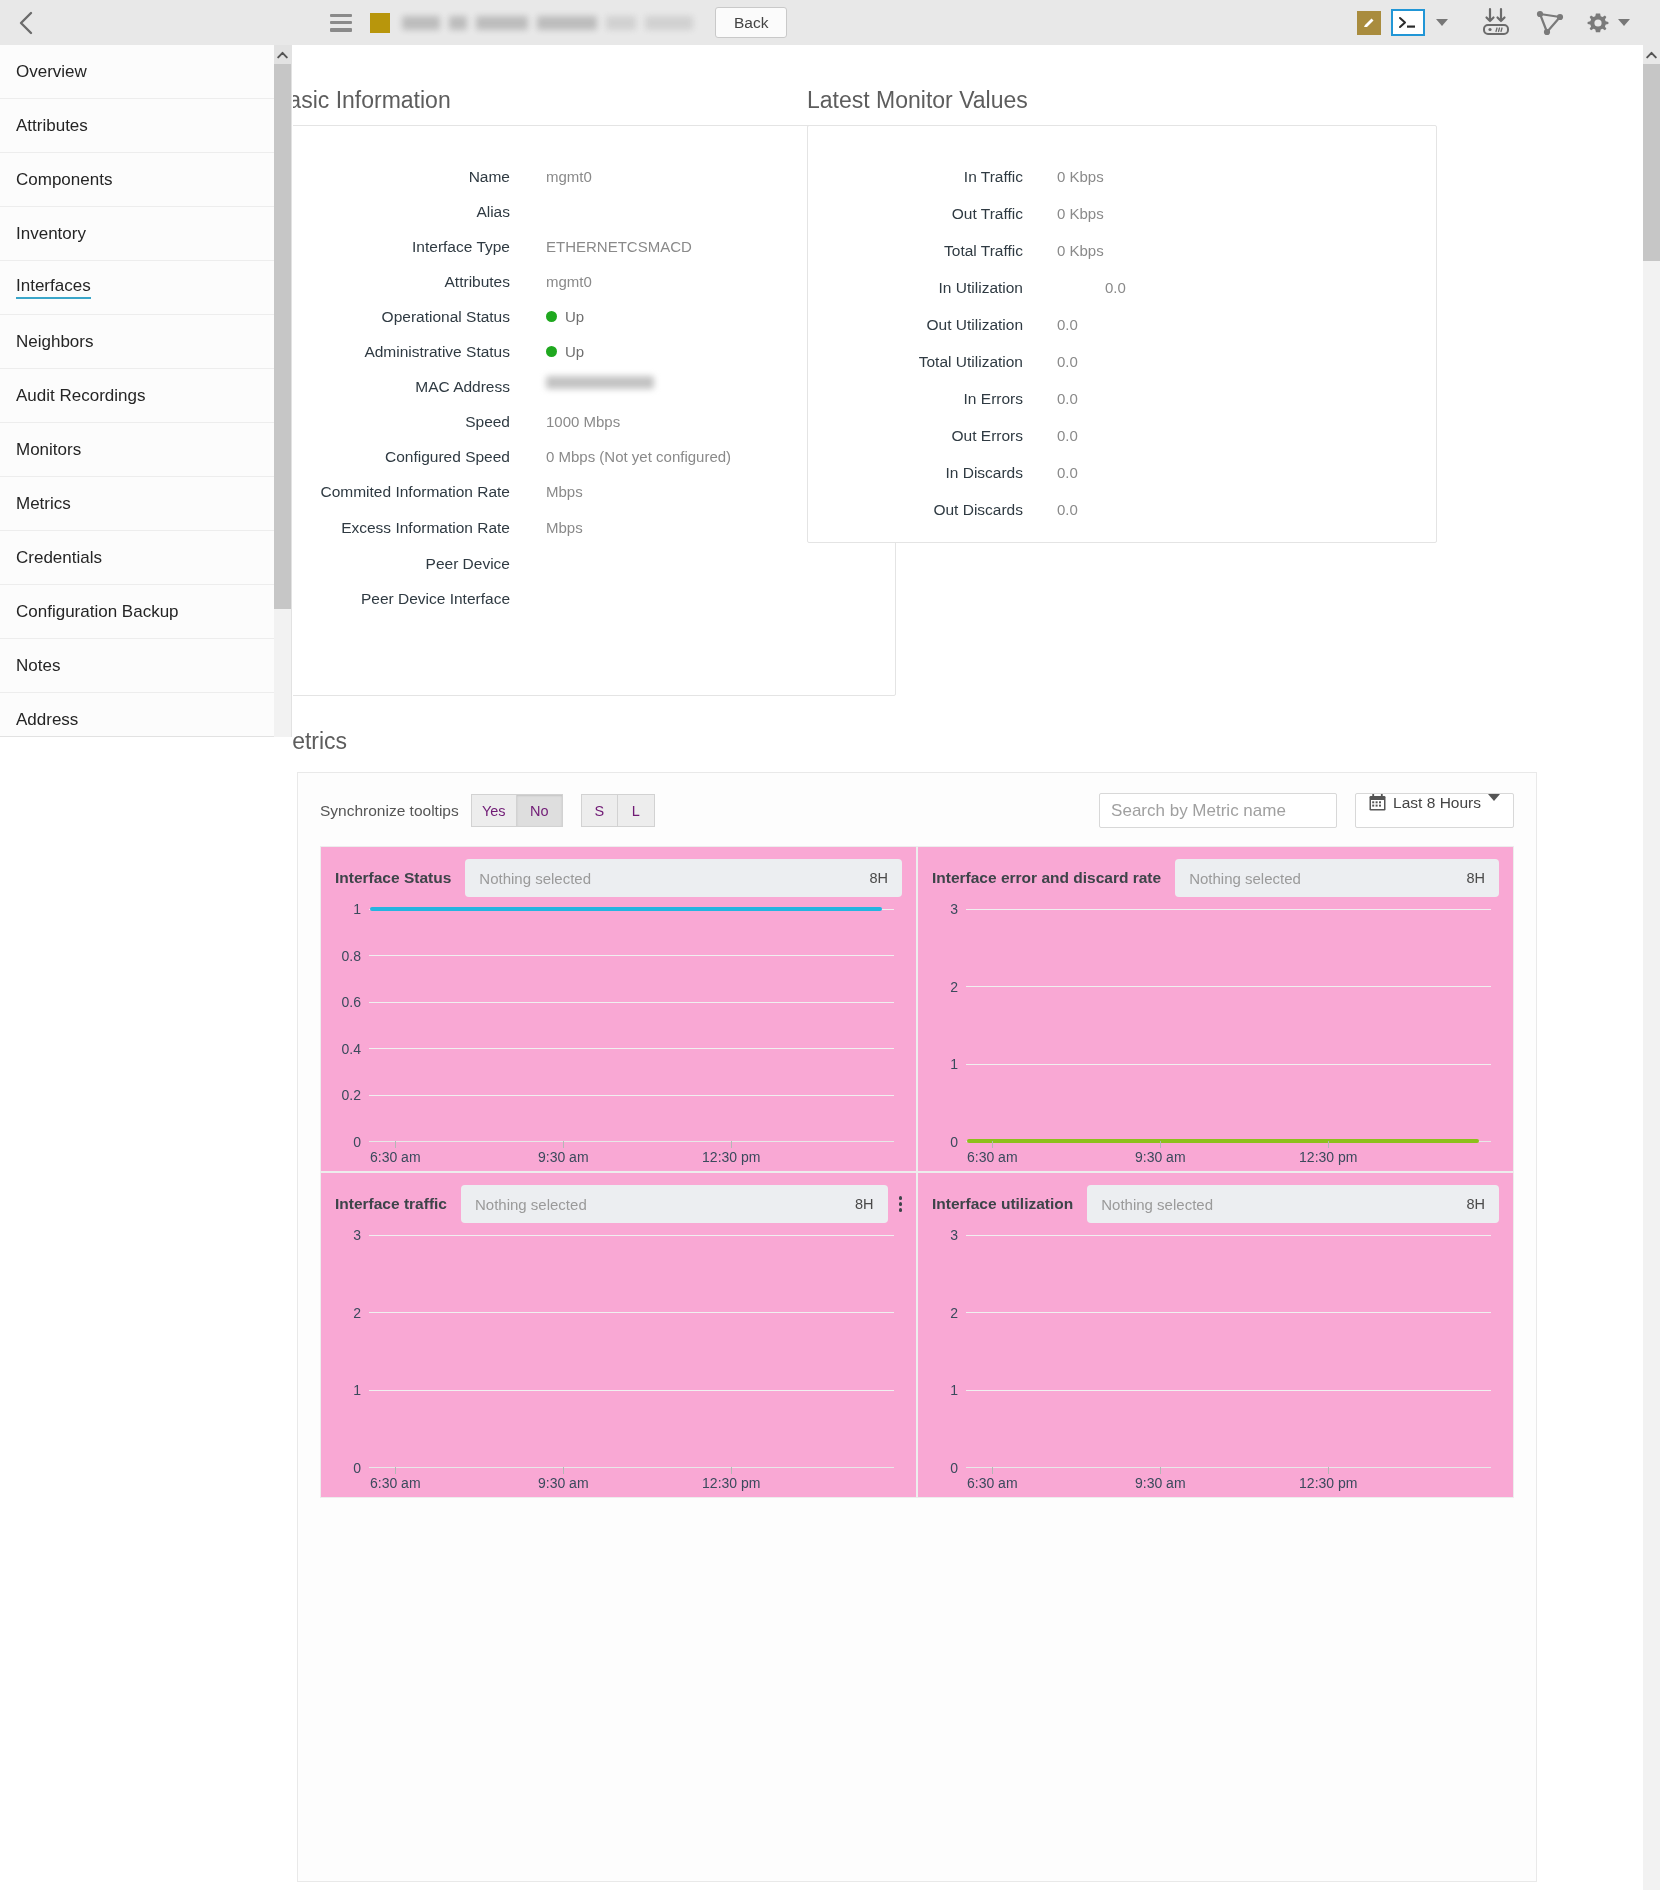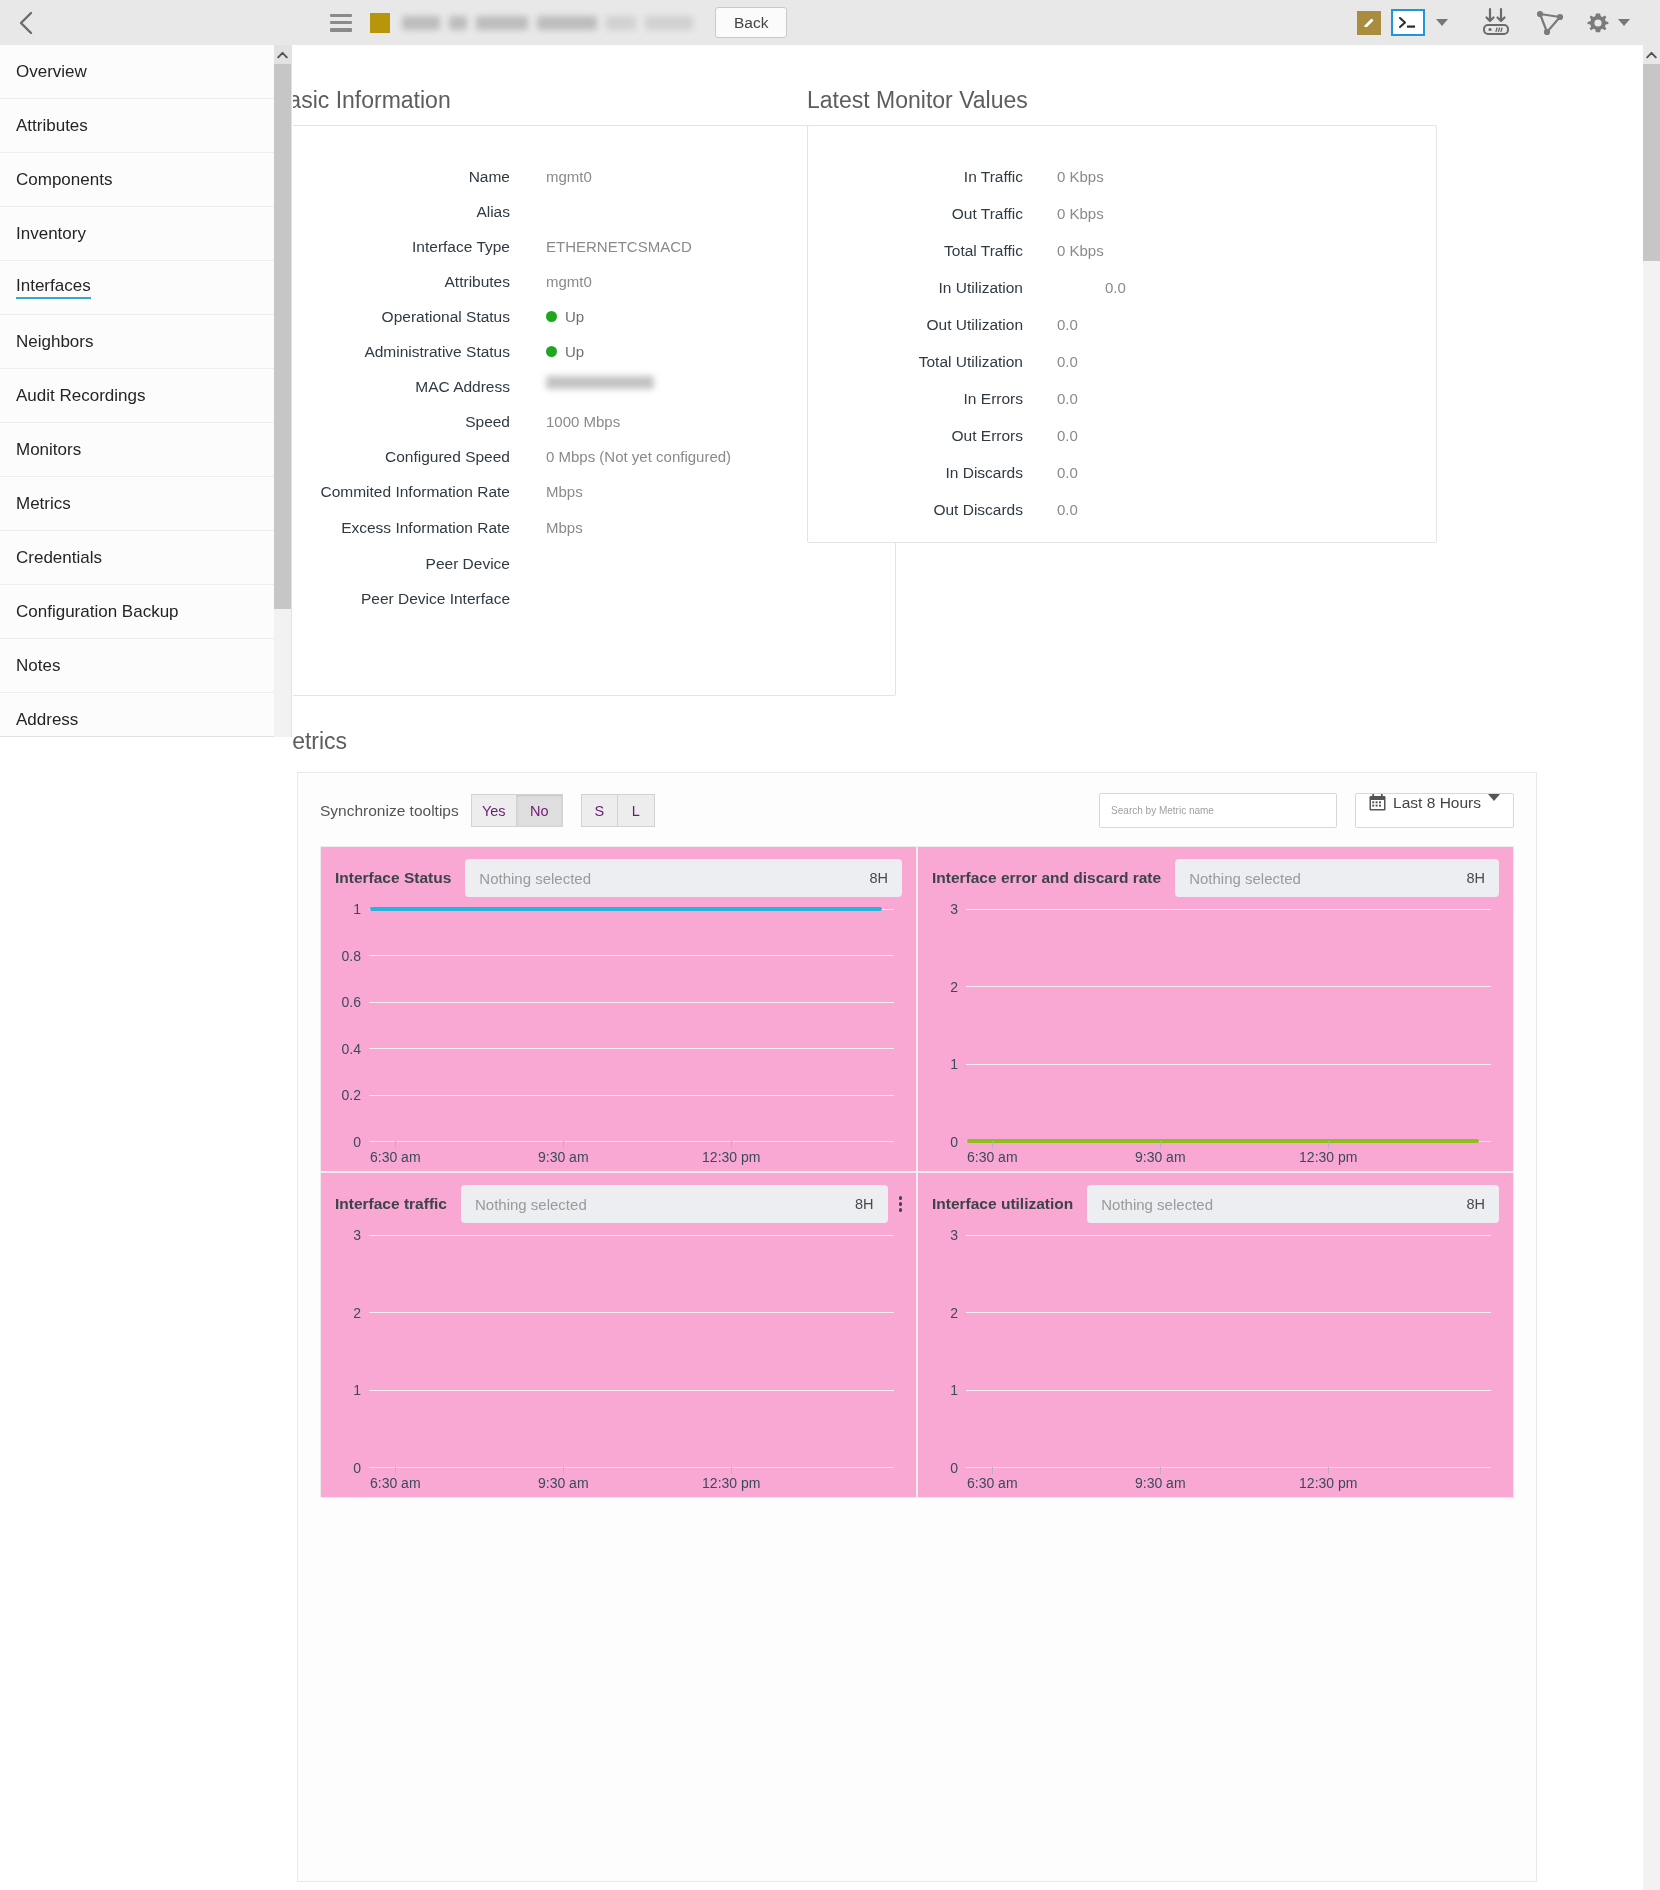--- a/index.html
+++ b/index.html
@@ -226,21 +226,21 @@
   .tbtn.pressed { background: #dedede; box-shadow: inset 0 1px 2px rgba(0,0,0,.12); }
   .gap-grp { margin-left: 18px; }
 
   .search-box {
     margin-left: auto;
     width: 238px; height: 35px;
     border: 1px solid #d8d8d8;
     background: #fff;
     border-radius: 2px;
     padding: 0 11px;
-    font-size: 10px;
+    font-size: 17px;
     color: #b91c1c;
     font-family: "Liberation Sans", sans-serif;
     outline: none;
   }
   .search-box::placeholder { color: #a0a0a0; }
 
   .range-btn {
     margin-left: 18px;
     height: 35px;
     border: 1px solid #d8d8d8;

